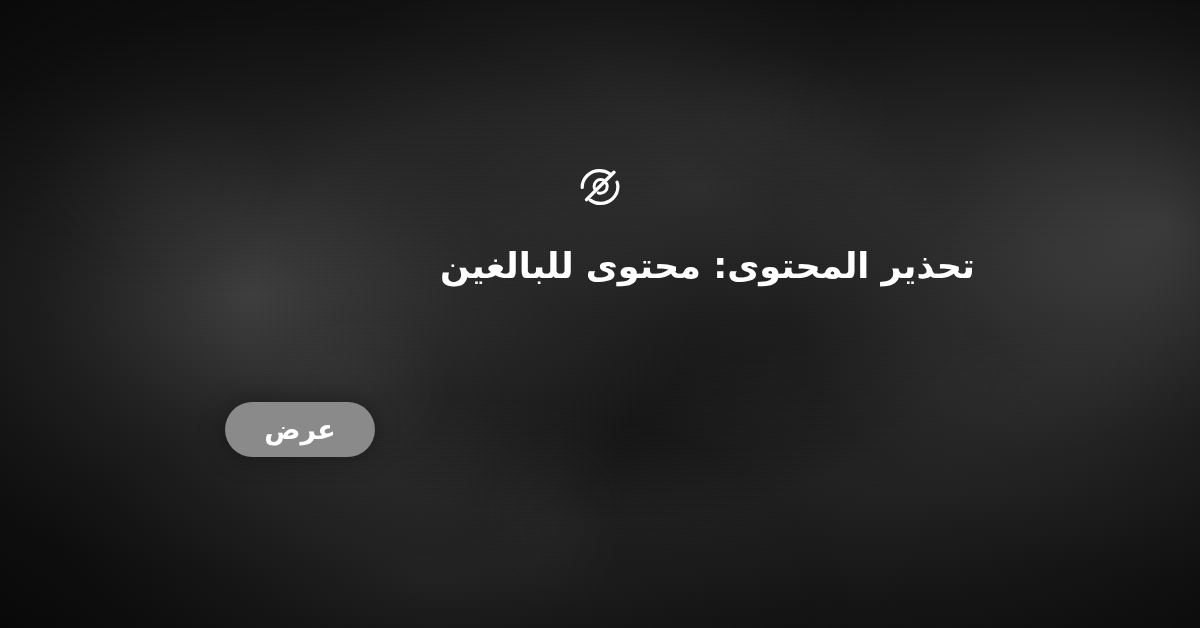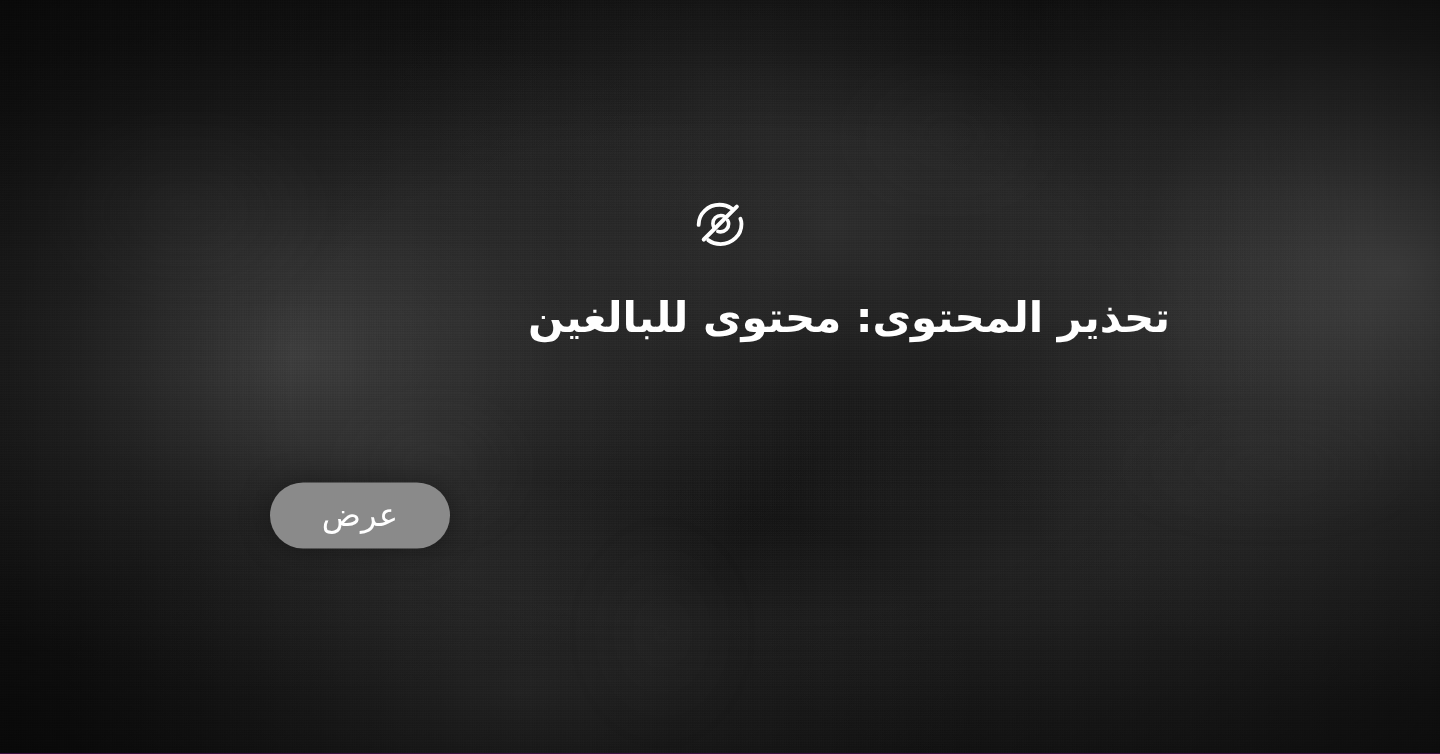--- a/index.html
+++ b/index.html
@@ -8,21 +8,21 @@
     width: 1200px;
     height: 628px;
     overflow: hidden;
     background: #0b0b0b;
   }
 
   #screen {
     position: relative;
     width: 1200px;
     height: 628px;
-    background-color: #a21caf;
+    background-color: #701a75;
     overflow: hidden;
     font-family: "DejaVu Sans", "Liberation Sans", sans-serif;
   }
 
   
   .bg-layer {
     position: absolute;
     inset: 0;
     pointer-events: none;
   }
@@ -124,21 +124,21 @@
     min-width: 150px;
     height: 55px;
     padding: 0 30px;
     box-sizing: border-box;
     border: 0;
     border-radius: 28px;
     background-color: #8a8a8a;
     color: #ffffff;
     font-family: "DejaVu Sans", "Liberation Sans", sans-serif;
     font-size: 27px;
-    font-weight: 400;
+    font-weight: 700;
     line-height: 1;
     direction: rtl;
     cursor: pointer;
     box-shadow: 0 0 26px rgba(0,0,0,0.35);
   }
 </style>
 </head>
 <body>
 
 <div id="screen">

